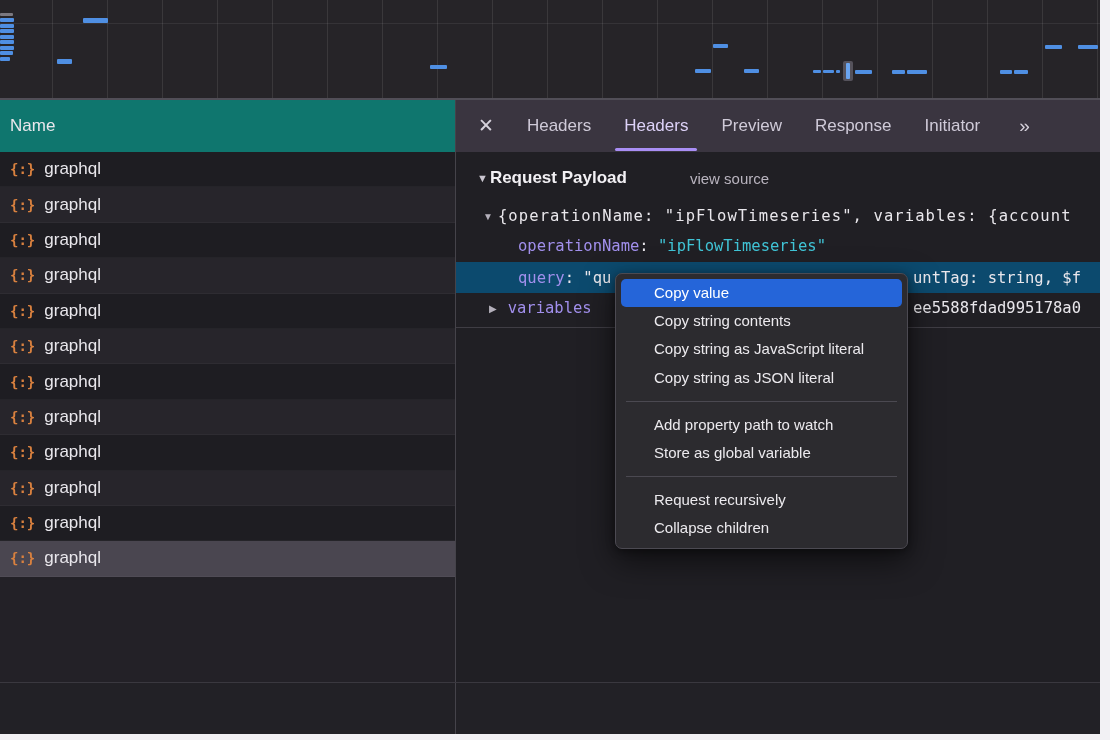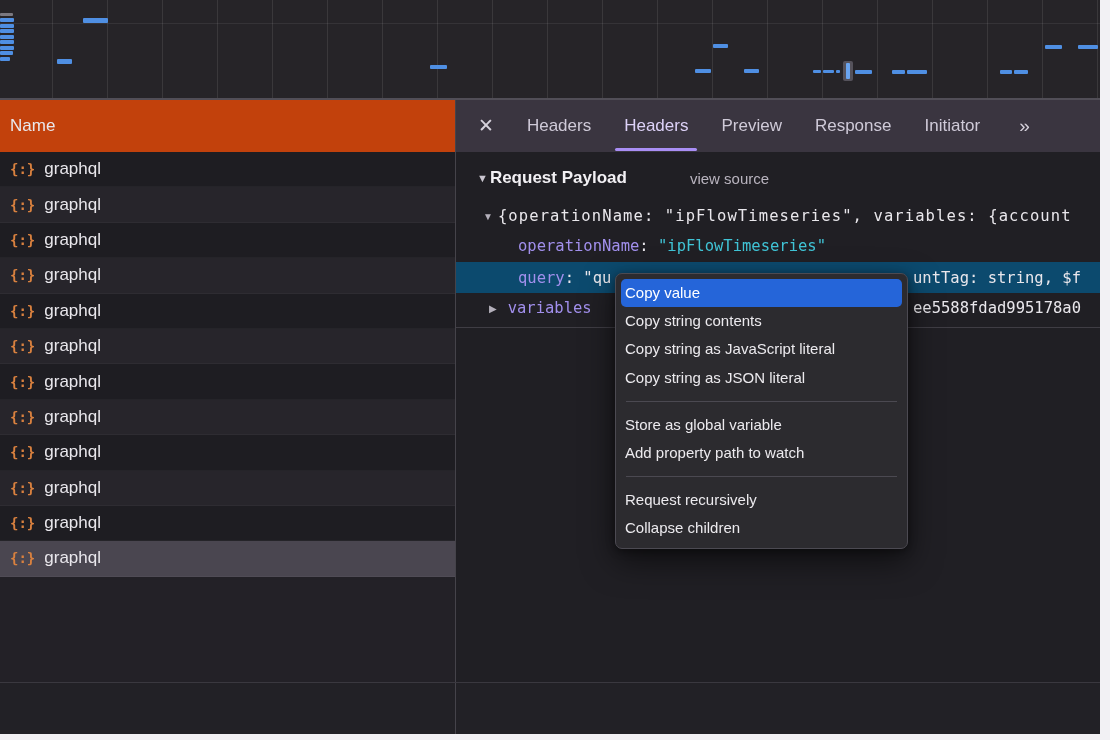--- a/index.html
+++ b/index.html
@@ -14,21 +14,21 @@
       linear-gradient(to bottom, transparent 0 23px, rgba(255,255,255,0.07) 23px 24px, transparent 24px);
     background-position:52px 0,0 0;
     border-bottom:2px solid #514e57;}
   .wbar{position:absolute;border-radius:1px;}
   .wbar.blue{background:var(--bar-blue);}
   .wbar.gray{background:#7a7880;}
   .wbar.marker-box{background:#55525b;border-radius:2px;}
   .wbar.marker-bar{background:#6aa4ef;}
 
   
-  .name-header{position:absolute;left:0;top:100px;width:455px;height:52px;background:#c2410c;
+  .name-header{position:absolute;left:0;top:100px;width:455px;height:52px;background:#0f766e;
     border-bottom:1px solid #39373d;display:flex;align-items:center;}
   .name-header span{color:#e9e7ec;font-size:17px;padding-left:10px;}
   .tabbar{position:absolute;left:455px;top:100px;width:645px;height:52px;background:#3a3540;
     display:flex;align-items:center;gap:33px;padding-left:23px;box-sizing:border-box;}
   .close-x{color:#d6d2dc;font-size:19px;line-height:52px;cursor:default;}
   .tab{position:relative;color:#cfcad8;font-size:17px;line-height:52px;height:52px;white-space:nowrap;}
   .tab.active{color:#ddd2f8;}
   .tab.active::after{content:'';position:absolute;left:-9px;right:-9px;bottom:1px;height:3px;
     background:var(--accent);border-radius:2px;}
   .overflow-tabs{color:#d6d2dc;font-size:19px;letter-spacing:-2px;line-height:52px;margin-left:6px;}
@@ -64,21 +64,21 @@
   .row-vars .tri{margin-left:33px;margin-right:11px;}
   .key{color:var(--key-purple);}
   .str{color:var(--string-cyan);}
   .frag-right{position:absolute;left:457px;top:0;height:100%;display:flex;align-items:center;}
   .section-divider{position:absolute;left:0;top:175px;width:644px;height:1px;background:#3f3d44;}
 
   
   .context-menu{position:absolute;left:615px;top:273px;width:293px;background:#2c2b2f;
     border:1px solid #4c4a52;border-radius:7px;padding:5px 0;box-sizing:border-box;
     box-shadow:0 12px 32px rgba(0,0,0,0.55),0 2px 8px rgba(0,0,0,0.4);}
-  .menu-item{height:28.2px;line-height:28.2px;margin:0 5px;padding:0 4px;border-radius:5px;
+  .menu-item{height:28.2px;line-height:28.2px;margin:0 5px;padding:0 33px;border-radius:5px;
     color:#eceaee;font-size:15px;white-space:nowrap;}
   .menu-item.highlighted{background:var(--menu-blue);color:#ffffff;}
   .menu-sep{height:1px;background:#4b4951;margin:9px 10px;}
 </style>
 </head>
 <body>
 
 <div class="screen">
   <div class="app">
 
@@ -197,21 +197,21 @@
 
       <div class="section-divider"></div>
     </div>
 
     <div class="context-menu" id="context-menu">
         <div class="menu-item highlighted">Copy value</div>
         <div class="menu-item">Copy string contents</div>
         <div class="menu-item">Copy string as JavaScript literal</div>
         <div class="menu-item">Copy string as JSON literal</div>
         <div class="menu-sep"></div>
+        <div class="menu-item">Add property path to watch</div>
         <div class="menu-item">Store as global variable</div>
-        <div class="menu-item">Add property path to watch</div>
         <div class="menu-sep"></div>
         <div class="menu-item">Request recursively</div>
         <div class="menu-item">Collapse children</div>
       </div>
 
   </div>
 </div>
 
 </body></html>

